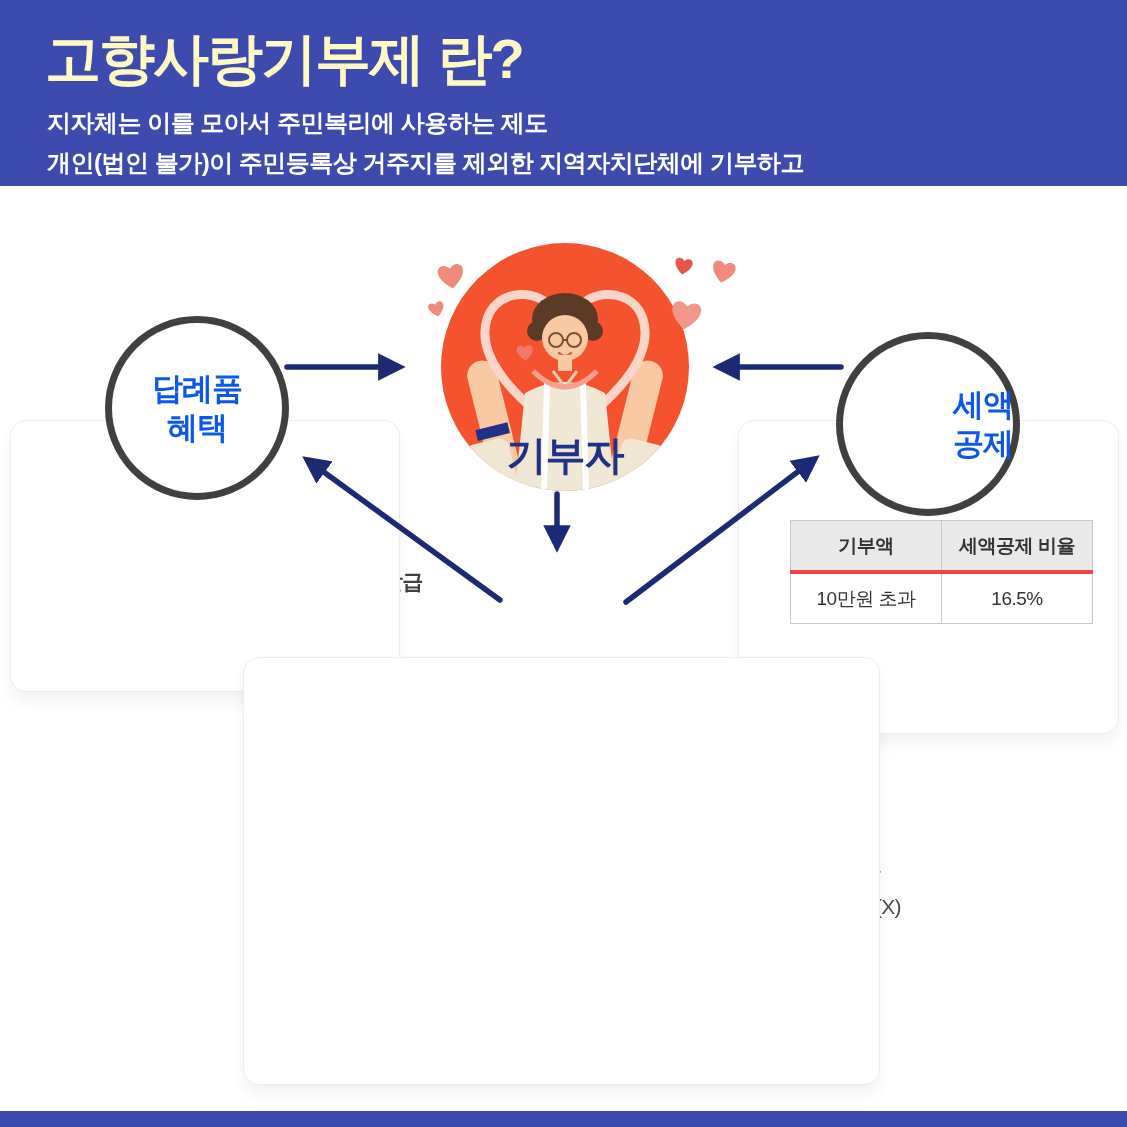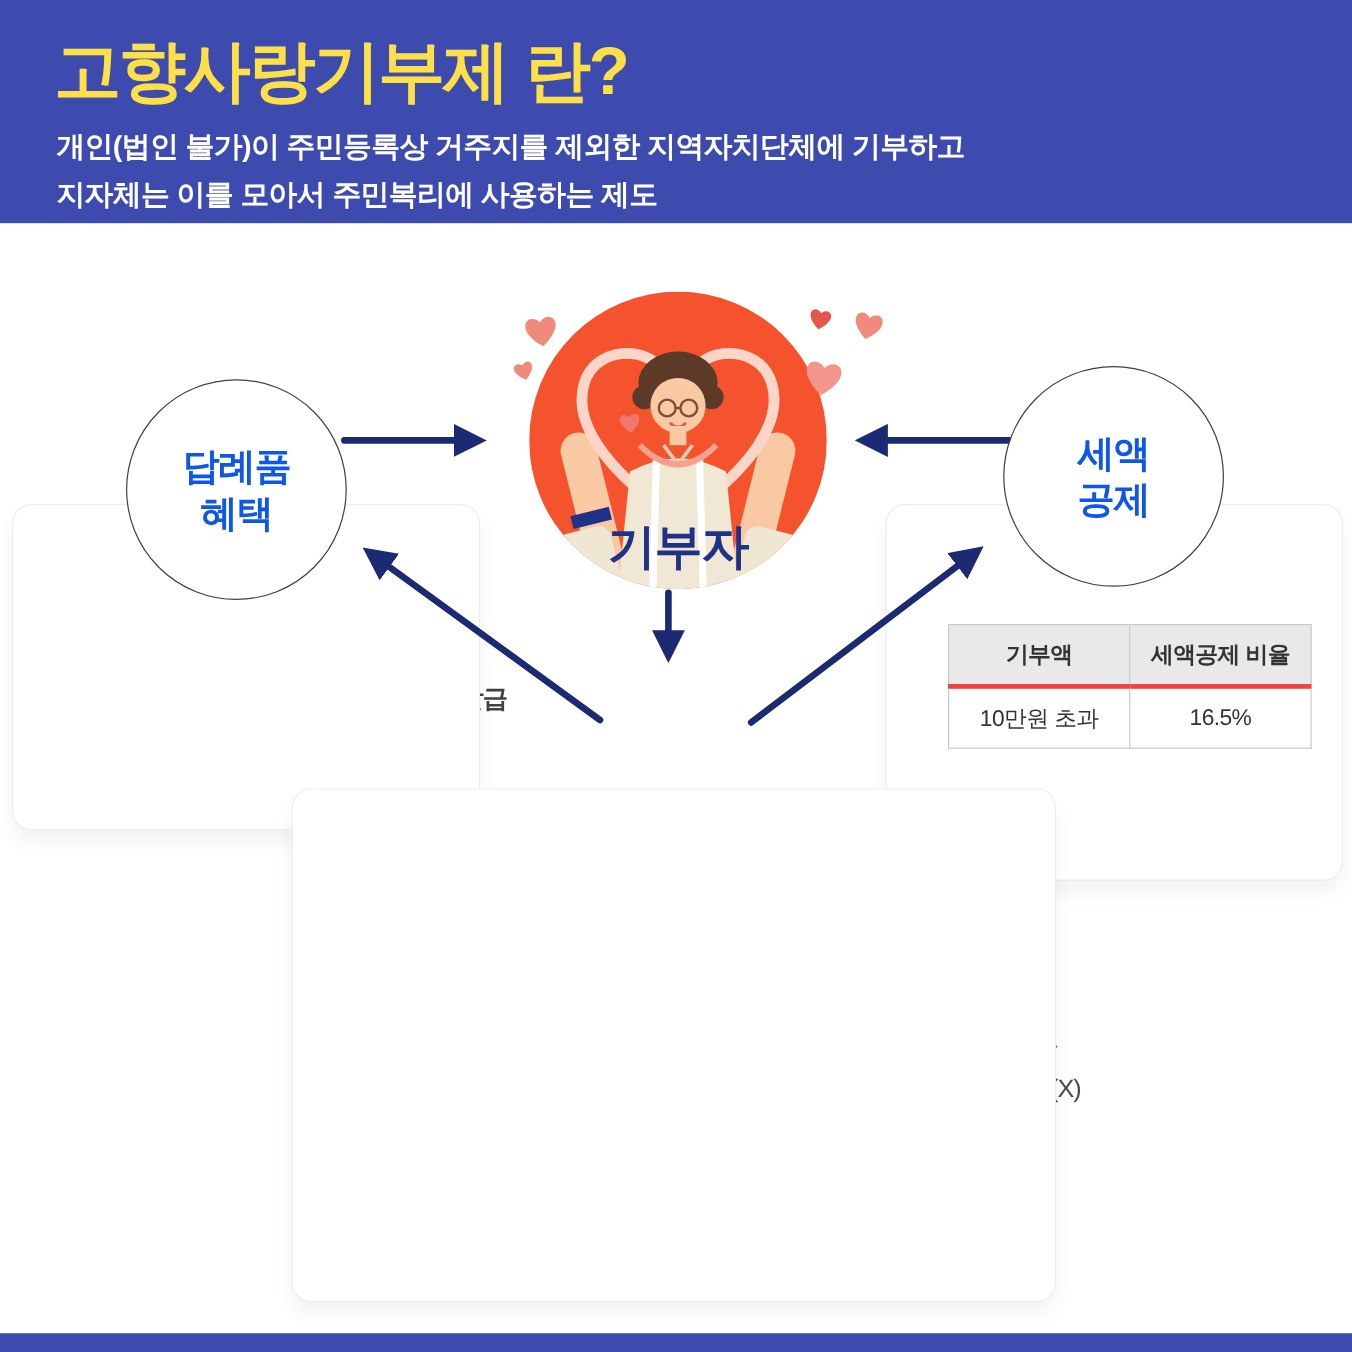--- a/index.html
+++ b/index.html
@@ -1,34 +1,34 @@
 <!DOCTYPE html>
 <html><head>
 <meta charset="utf-8">
 <style>
   html,body{margin:0;padding:0;}
   body{font-family:"Liberation Sans","DejaVu Sans",sans-serif;background:#fff;}
   .page{position:relative;width:1127px;height:1127px;background:#fff;overflow:hidden;}
 
   
   .hdr{position:absolute;left:0;top:0;width:1127px;height:186px;background:#3E4BAE;z-index:6;}
-  .hdr-title{position:absolute;left:45px;top:22px;color:#fde047;font-size:56px;font-weight:900;letter-spacing:-2px;}
+  .hdr-title{position:absolute;left:45px;top:22px;color:#fef9c3;font-size:56px;font-weight:900;letter-spacing:-2px;}
   .hdr-sub{position:absolute;left:47px;top:103px;color:#fff;font-size:24px;font-weight:600;line-height:40px;letter-spacing:-0.5px;}
   .ftr{position:absolute;left:0;top:1111px;width:1127px;height:16px;background:#3E4BAE;z-index:6;}
 
   
   .card{position:absolute;background:#fff;border:1px solid #ededed;border-radius:16px;box-shadow:0 10px 16px rgba(0,0,0,0.05);z-index:1;}
   .card-reward{left:10px;top:420px;width:388px;height:270px;}
   .card-tax{left:738px;top:420px;width:379px;height:312px;}
   .card-donation{left:243px;top:657px;width:635px;height:426px;}
 
   
-  .node{position:absolute;background:#fff;border:1px solid #404040;border-radius:50%;display:flex;flex-direction:column;align-items:center;justify-content:center;color:#0D57E9;font-weight:800;font-size:31px;line-height:39px;letter-spacing:-1px;z-index:4;box-sizing:border-box;text-align:center;}
+  .node{position:absolute;background:#fff;border:7px solid #404040;border-radius:50%;display:flex;flex-direction:column;align-items:center;justify-content:center;color:#0D57E9;font-weight:800;font-size:31px;line-height:39px;letter-spacing:-1px;z-index:4;box-sizing:border-box;text-align:center;}
   .node-left{left:105px;top:316px;width:184px;height:184px;}
-  .node-right{left:836px;top:305px;width:184px;height:184px;}
+  .node-right{left:836px;top:332px;width:184px;height:184px;align-items:flex-end;}
   .node-bottom{left:468px;top:567px;width:186px;height:186px;}
 
   
   .illus{position:absolute;left:441px;top:243px;width:248px;height:248px;z-index:2;}
   .donor-label{position:absolute;left:441px;top:428px;width:248px;text-align:center;color:#1F3288;font-size:40px;font-weight:800;letter-spacing:-1px;z-index:3;}
   .fheart{position:absolute;z-index:5;}
 
   
   .arrows{position:absolute;left:0;top:0;width:1127px;height:1127px;z-index:3;pointer-events:none;}
 
@@ -48,22 +48,22 @@
   .a{position:absolute;color:#4a4a4a;font-size:21px;font-weight:500;letter-spacing:-0.8px;white-space:nowrap;}
 </style>
 </head>
 <body>
 
 <div class="page">
 
   <div class="hdr">
     <div class="hdr-title">고향사랑기부제 란?</div>
     <div class="hdr-sub">
+      <div>지자체는 이를 모아서 주민복리에 사용하는 제도</div>
       <div>개인(법인 불가)이 주민등록상 거주지를 제외한 지역자치단체에 기부하고</div>
-      <div>지자체는 이를 모아서 주민복리에 사용하는 제도</div>
     </div>
   </div>
 
   <div class="card card-reward"></div>
   <div class="card card-tax"></div>
   <div class="card card-donation"></div>
 
   <div class="illus">
     <svg width="248" height="248" viewBox="0 0 248 248">
       <defs>

